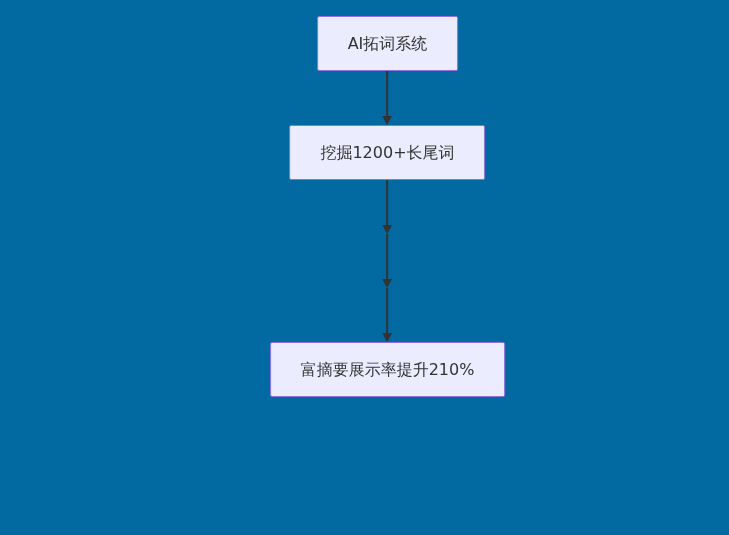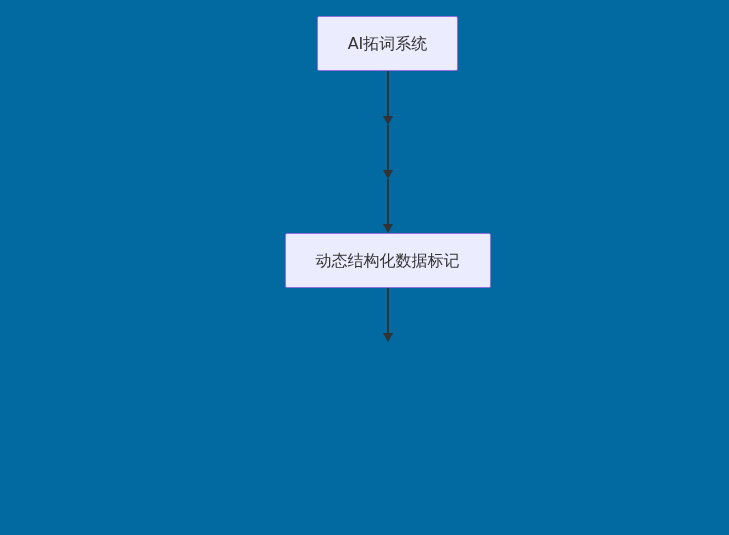--- a/index.html
+++ b/index.html
@@ -69,36 +69,39 @@
 
     <div class="node">
       <span class="node-label">AI拓词系统</span>
     </div>
 
     <div class="arrow">
       <div class="arrow-line"></div>
       <div class="arrow-head"></div>
     </div>
 
+    <div class="node">
+      <span class="node-label">挖掘1200+长尾词</span>
+    </div>
+
+    <div class="arrow">
+      <div class="arrow-line"></div>
+      <div class="arrow-head"></div>
+    </div>
+
 
     <div class="arrow">
       <div class="arrow-line"></div>
       <div class="arrow-head"></div>
     </div>
 
 
     <div class="arrow">
       <div class="arrow-line"></div>
       <div class="arrow-head"></div>
     </div>
 
     <div class="node">
-      <span class="node-label">动态结构化数据标记</span>
+      <span class="node-label">富摘要展示率提升210%</span>
     </div>
-
-    <div class="arrow">
-      <div class="arrow-line"></div>
-      <div class="arrow-head"></div>
-    </div>
-
 
   </div>
 </div>
 
 </body></html>

